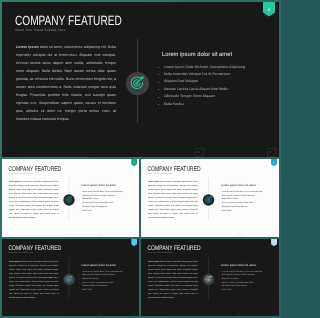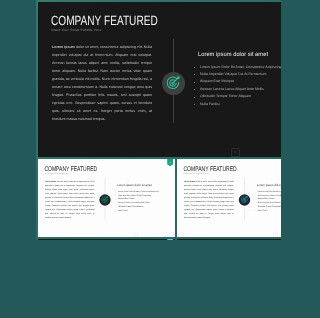--- a/index.html
+++ b/index.html
@@ -1,20 +1,20 @@
 <!DOCTYPE html>
 <html><head>
 <meta charset="utf-8">
 <style>
   html,body{margin:0;padding:0;}
   *{-webkit-font-smoothing:antialiased;text-rendering:geometricPrecision;}
   body{width:281px;height:318px;overflow:hidden;
        font-family:"Liberation Sans",sans-serif;background:#24595a;}
-  .page{position:relative;width:281px;height:240px;overflow:hidden;
-        background:linear-gradient(135deg,#357a6f 0%,#2e6b66 45%,#2b6460 100%);margin-left:36px;}
+  .page{position:relative;width:281px;height:318px;overflow:hidden;
+        background:linear-gradient(135deg,#357a6f 0%,#2e6b66 45%,#2b6460 100%);}
 
   
   .slide{position:absolute;overflow:hidden;}
   .slide.dark{background:#181818;}
   .slide.light{background:#fdfdfd;}
   .inner{position:absolute;left:0;top:0;width:277px;height:155px;
          transform-origin:0 0;}
 
   
   .hero{left:2px;top:2px;width:277px;height:155px;}

